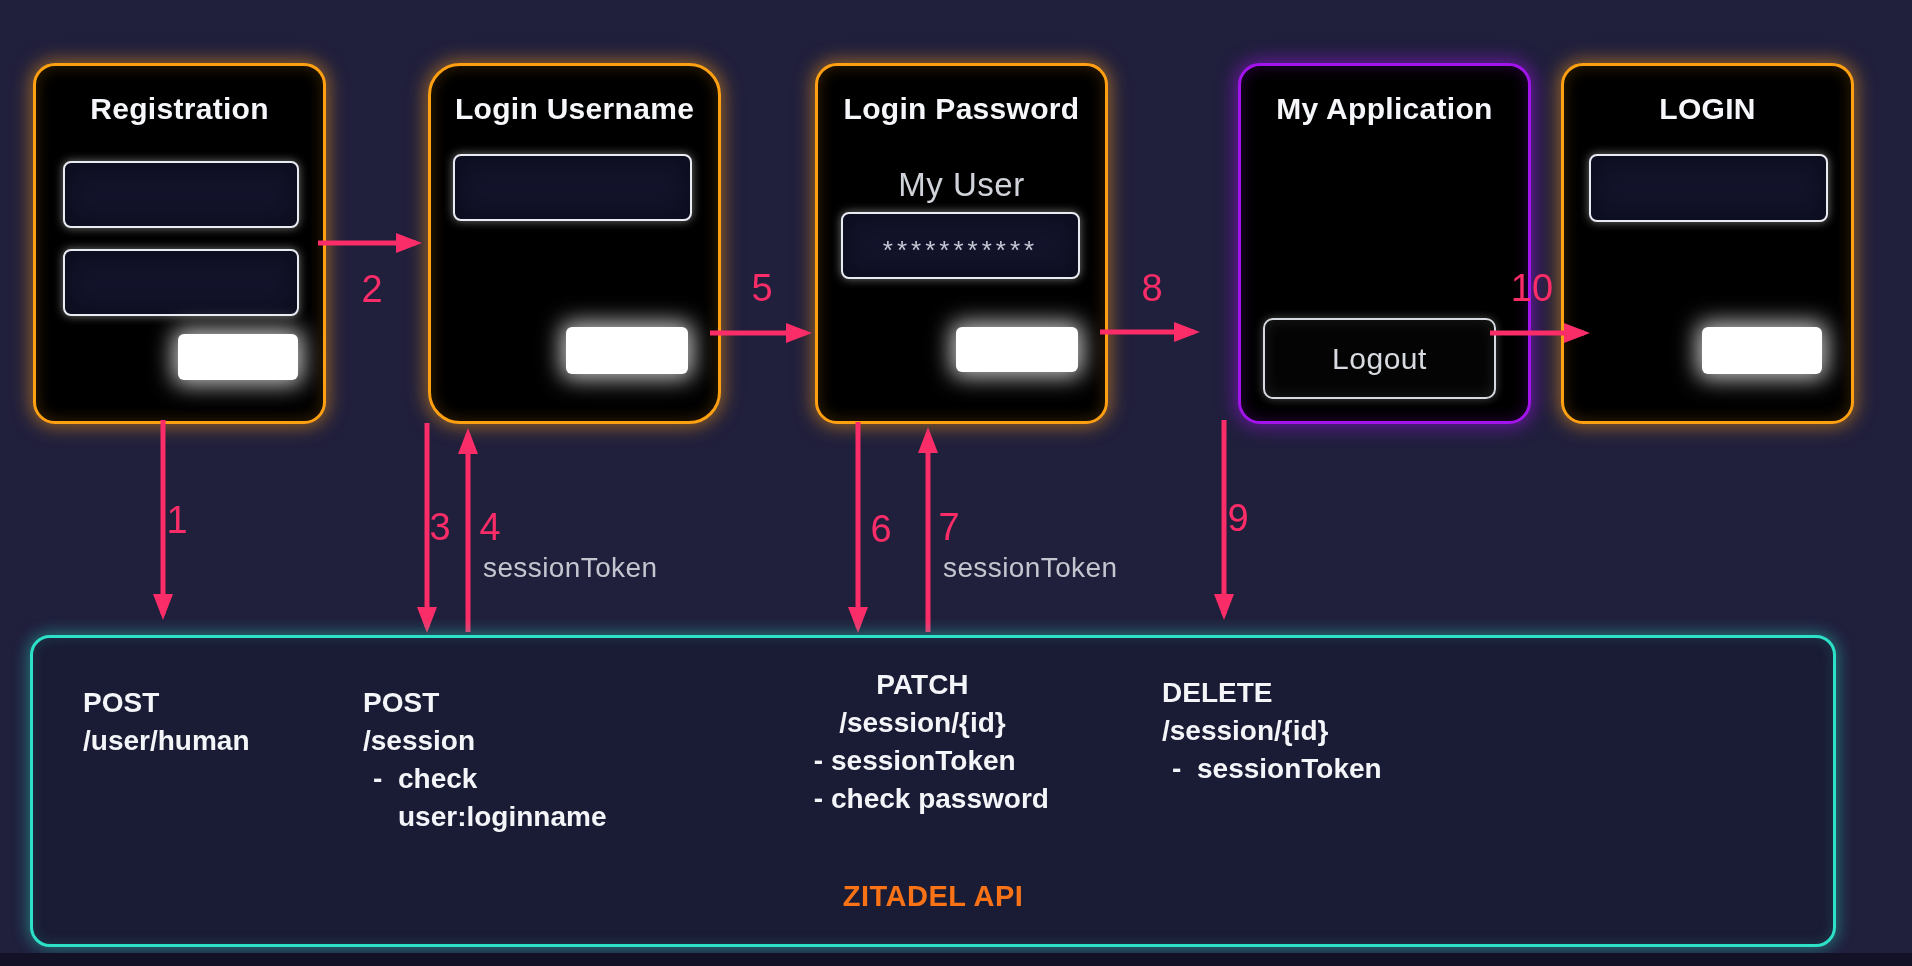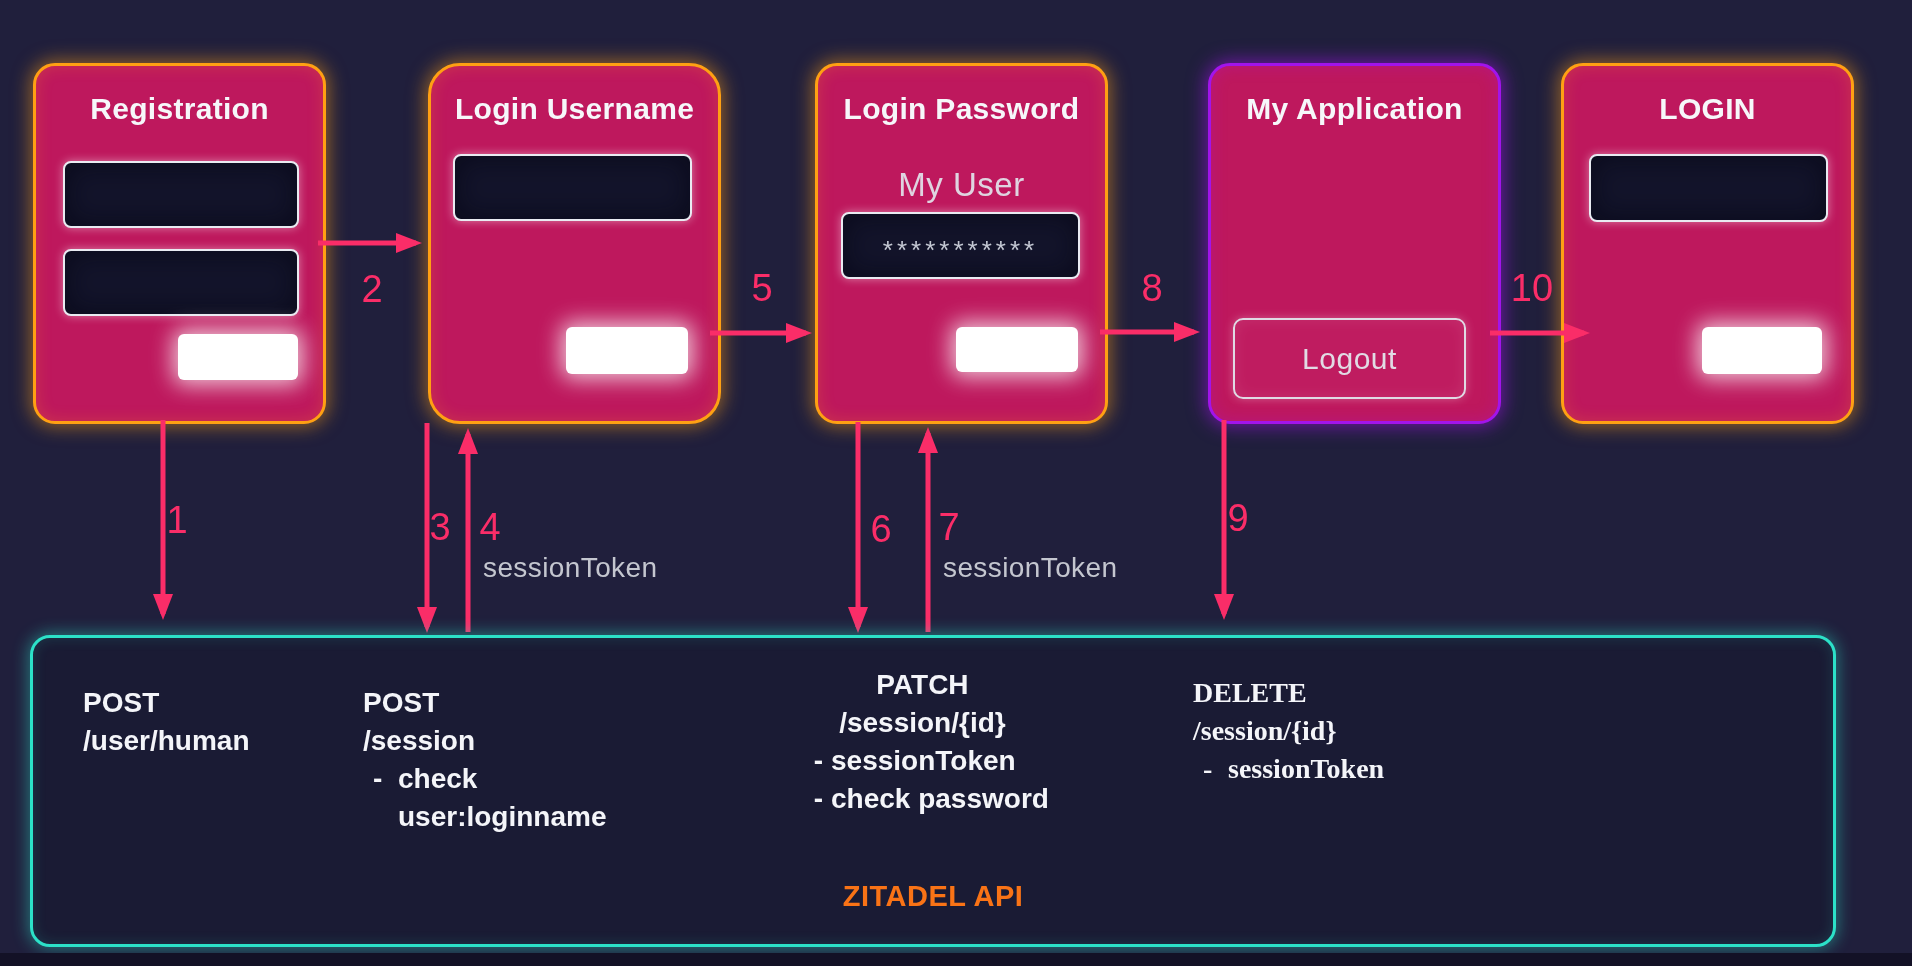--- a/index.html
+++ b/index.html
@@ -5,26 +5,27 @@
   html,body{margin:0;padding:0;background:#201f3c;}
   .stage{
     position:relative;width:1912px;height:966px;overflow:hidden;
     background:#201f3c;
     font-family:"Liberation Sans","DejaVu Sans",sans-serif;
     color:#ffffff;
   }
   
   .card{
     position:absolute;top:63px;width:287px;height:355px;
-    background:#be185d;border:3px solid #ffa013;border-radius:22px;
+    background:#000000;border:3px solid #ffa013;border-radius:22px;
     box-shadow:0 0 18px 3px rgba(255,160,19,.50), inset 0 0 16px rgba(255,160,19,.22);
   }
   .card.purple{
     border-color:#a214eb;
     box-shadow:0 0 18px 3px rgba(162,20,235,.55), inset 0 0 16px rgba(162,20,235,.25);
+    margin-left:30px;
   }
   .card-title{
     position:absolute;top:26px;left:0;right:0;text-align:center;
     font-size:30px;font-weight:700;letter-spacing:.3px;color:#f6f7fa;
   }
   .ninput{
     position:absolute;border:2px solid #e9ebf2;border-radius:8px;
     background:#13142b;
     box-shadow:0 0 10px rgba(255,255,255,.45), inset 0 0 24px 5px rgba(5,6,18,.55);
     display:flex;align-items:center;justify-content:center;
@@ -169,21 +170,21 @@
       <div class="bullet">
         <span class="dash">-</span>
         <span class="btext">sessionToken</span>
       </div>
       <div class="bullet">
         <span class="dash">-</span>
         <span class="btext">check password</span>
       </div>
     </div>
 
-    <div class="api-col" style="left:1160px;top:36px;font-family:Liberation Serif, serif;">
+    <div class="api-col" style="left:1129px;top:36px;">
       <div>DELETE</div>
       <div>/session/{id}</div>
       <div class="bullet">
         <span class="dash">-</span>
         <span class="btext">sessionToken</span>
       </div>
     </div>
 
     <div class="api-title">ZITADEL API</div>
   </div>

